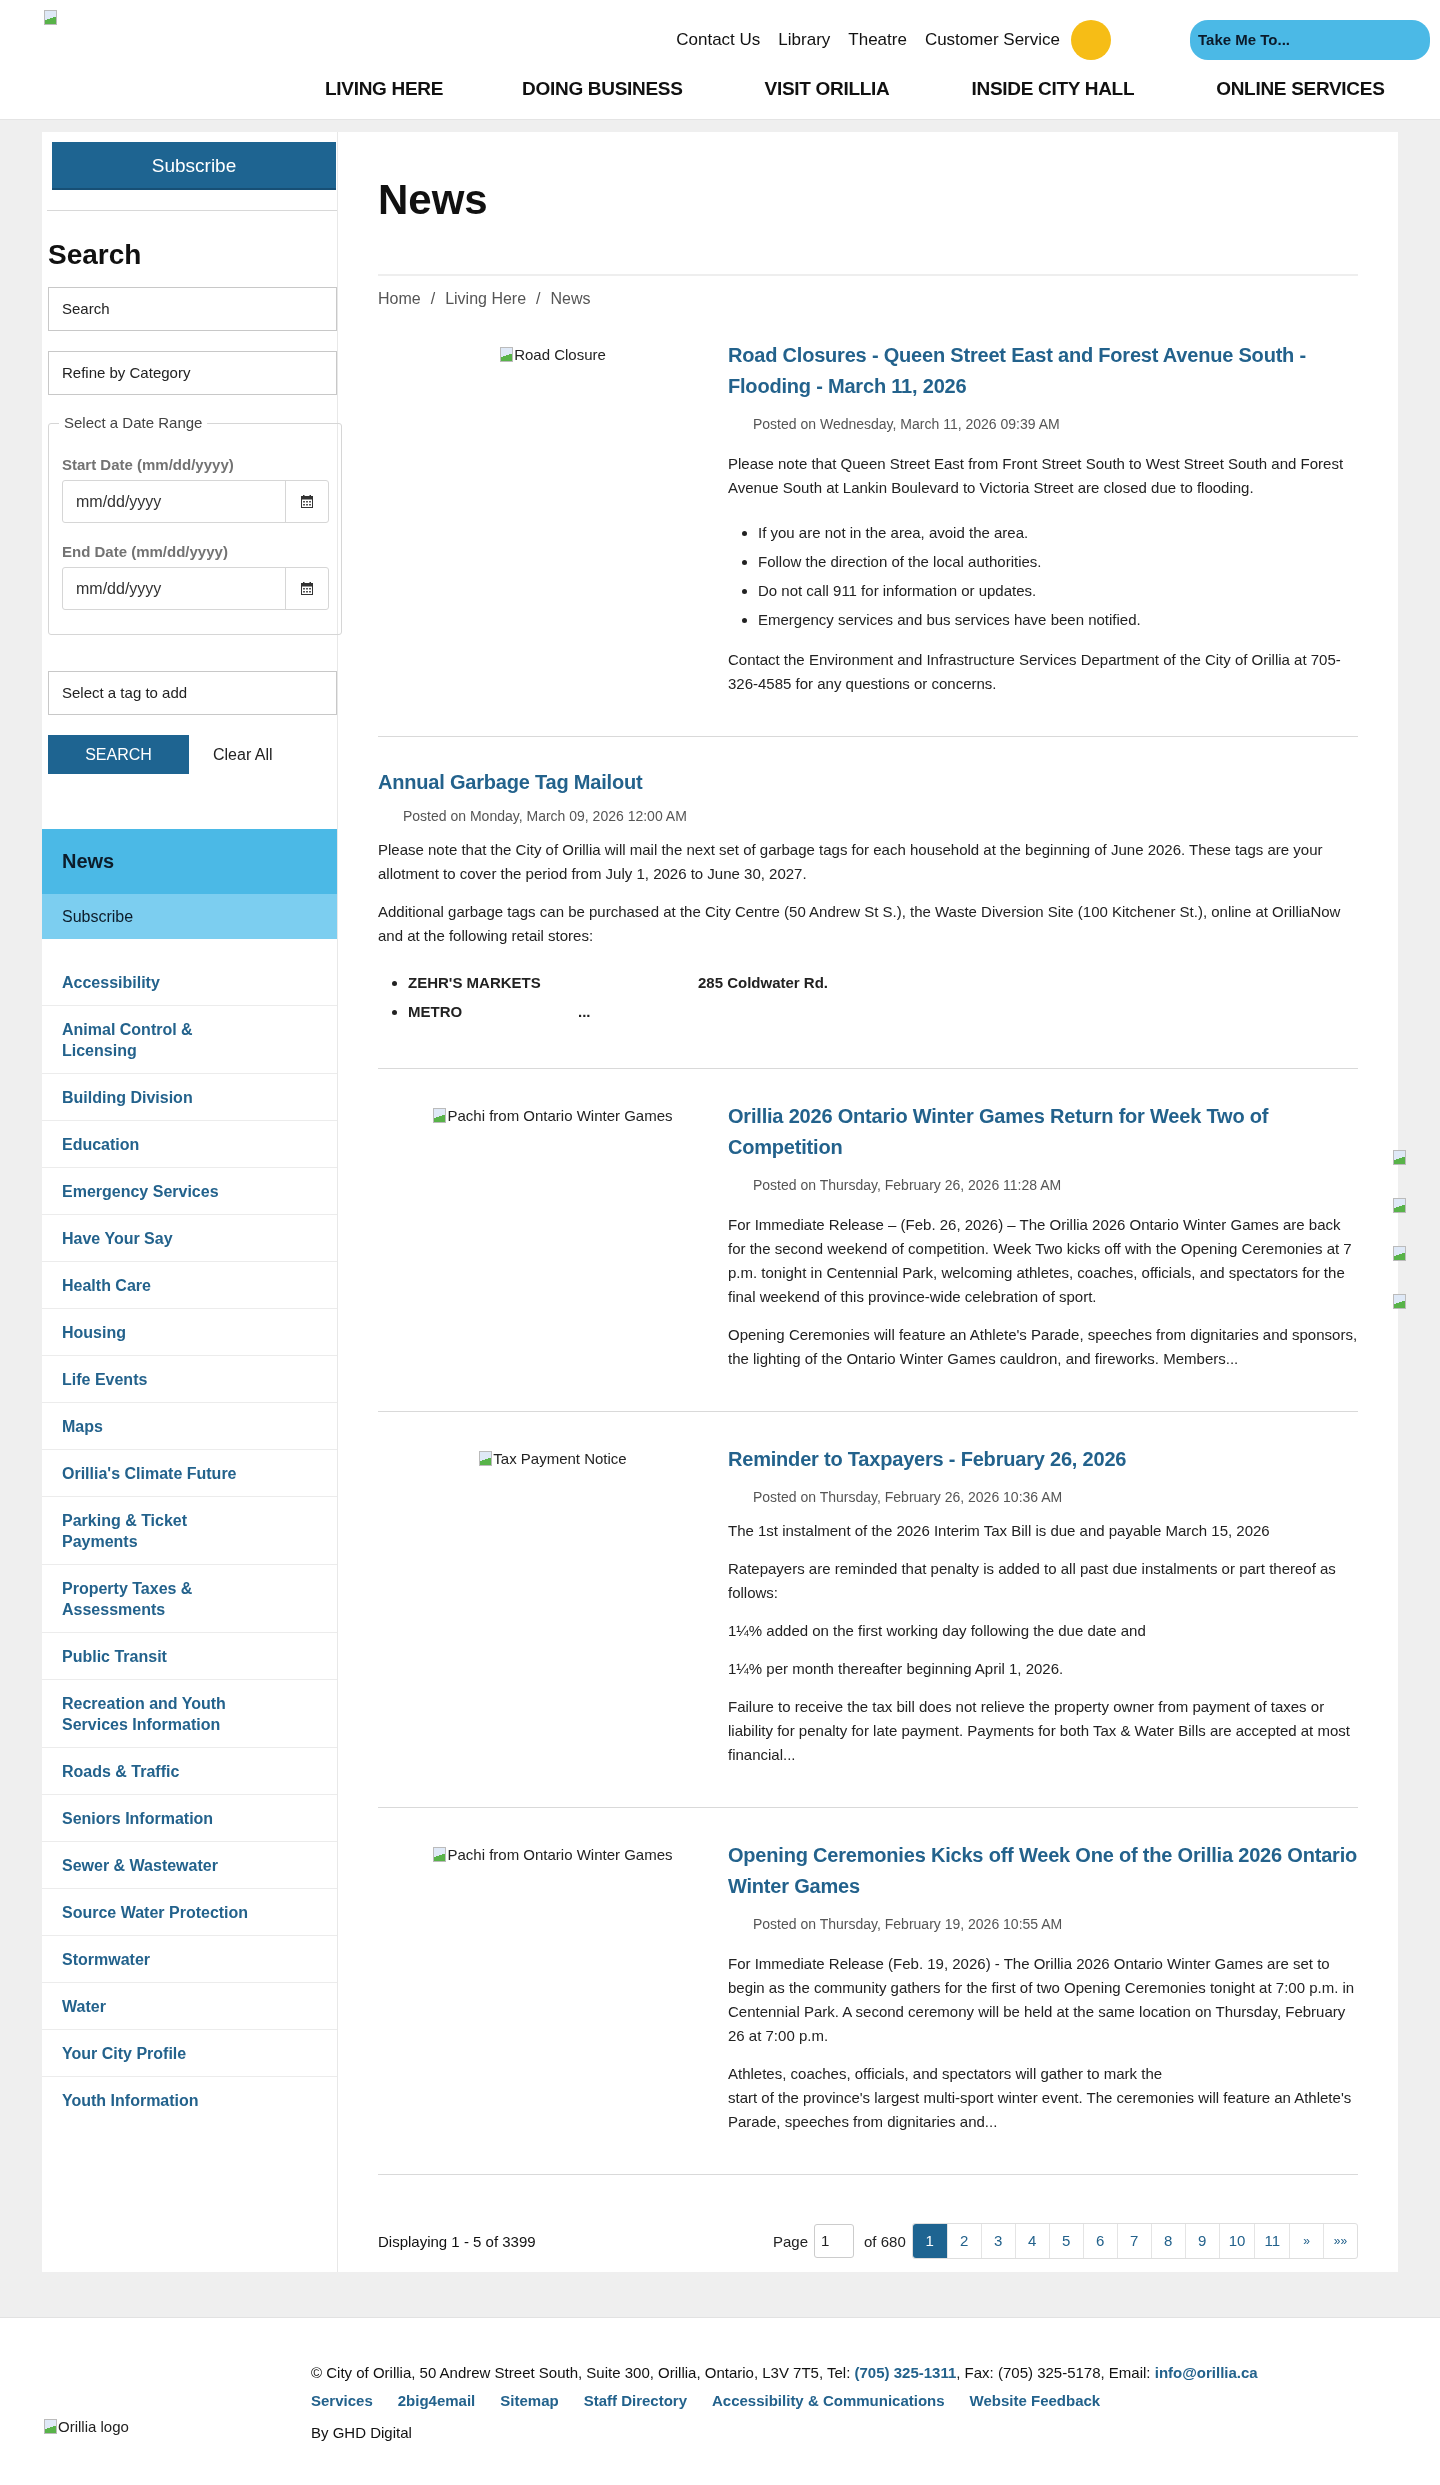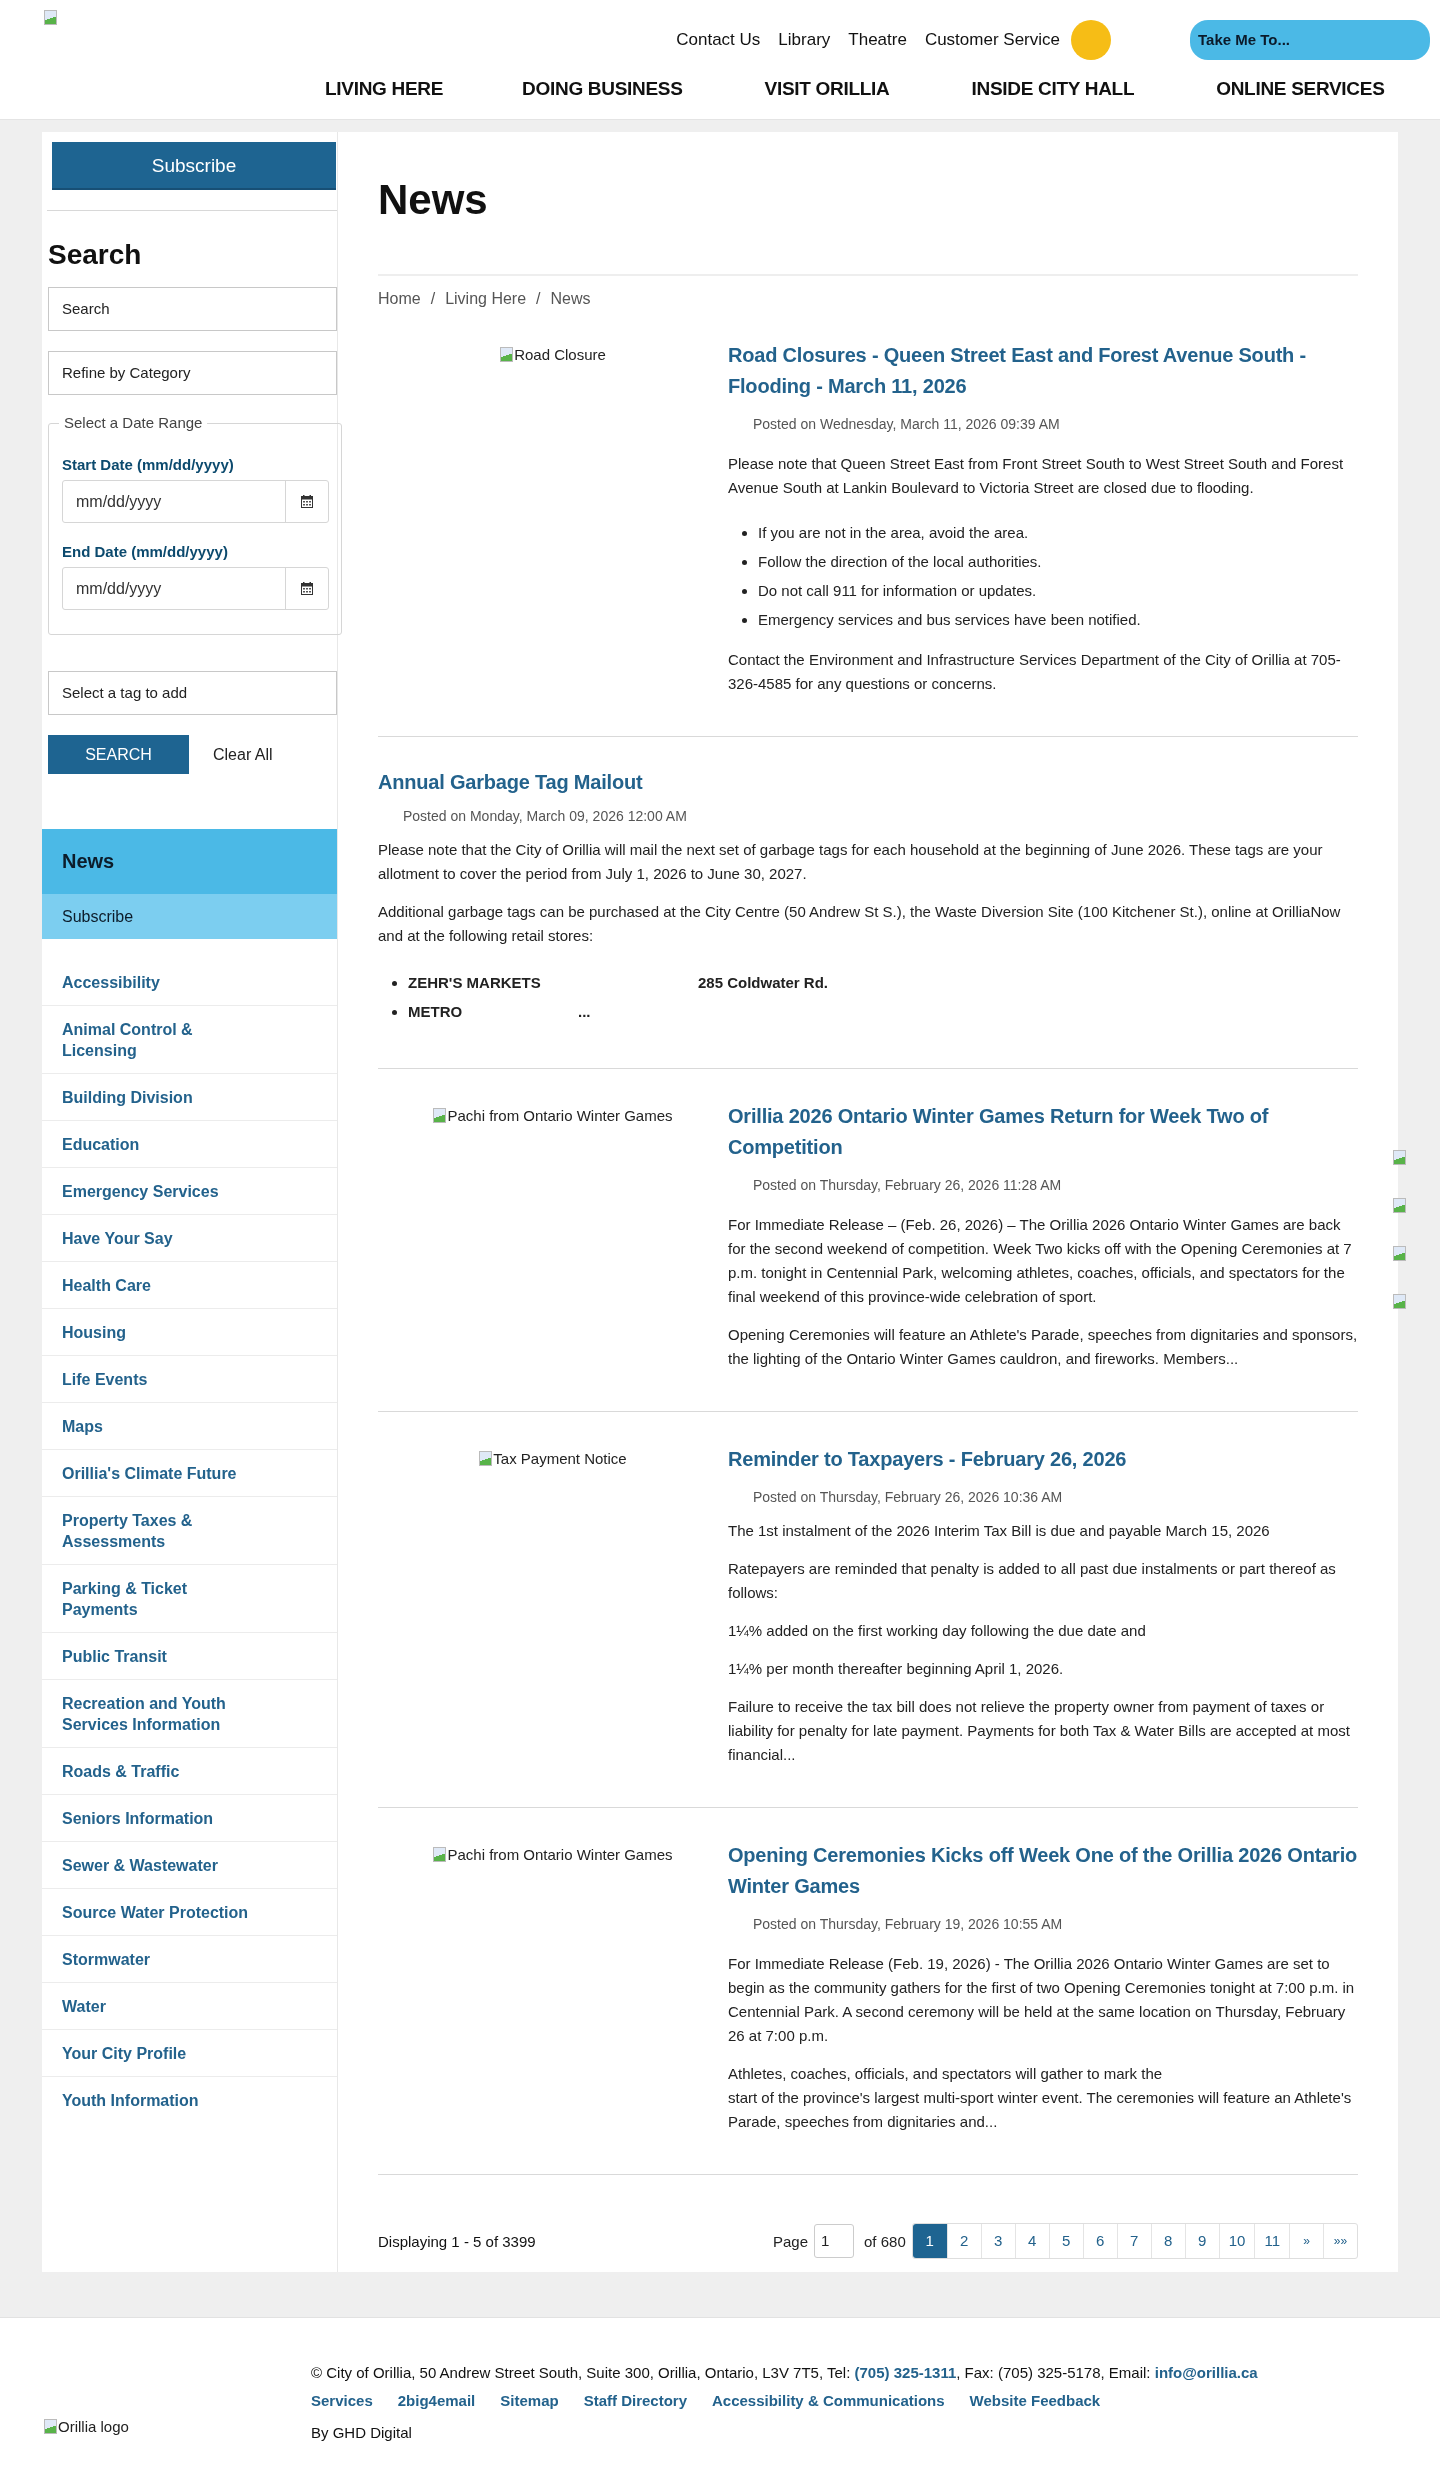--- a/index.html
+++ b/index.html
@@ -22,21 +22,21 @@
 
   
   .sidebar { width: 296px; border-right: 1px solid #e8e8e8; padding-bottom: 30px; }
   .subscribe-btn { margin: 10px 0 0 10px; width: 284px; height: 48px; background: #1e6491; color: #fff; font-size: 19px; text-align: center; line-height: 48px; cursor: pointer; border-bottom: 2px solid #174f75; }
   .sb-divider { margin: 20px 0 0 5px; height: 1px; background: #d8d8d8; width: 290px; }
   .search-title { font-size: 28px; color: #111; margin: 28px 0 0 6px; }
   .sb-field { margin: 20px 0 0 6px; width: 289px; height: 44px; border: 1px solid #c8c8c8; padding-left: 13px; line-height: 42px; font-size: 15px; color: #222; }
   .sb-field.first { margin-top: 16px; }
   .date-fieldset { margin: 28px 0 0 6px; width: 294px; height: 212px; border: 1px solid #d6d6d6; border-radius: 3px; position: relative; padding: 32px 12px 0 13px; }
   .date-legend { position: absolute; top: -10px; left: 10px; background: #fff; padding: 0 5px; font-size: 15px; color: #444; }
-  .date-label { font-size: 15px; font-weight: bold; color: #0c4a6e; margin-bottom: 7px; }
+  .date-label { font-size: 15px; font-weight: bold; color: #737373; margin-bottom: 7px; }
   .date-input { display: flex; height: 43px; border: 1px solid #d6d6d6; border-radius: 3px; margin-bottom: 20px; }
   .date-input .val { flex: 1; padding-left: 13px; line-height: 41px; font-size: 16px; color: #333; }
   .date-input .cal { width: 43px; border-left: 1px solid #d6d6d6; display: flex; align-items: center; justify-content: center; cursor: pointer; }
   .tag-field { margin-top: 36px; }
   .sb-actions { display: flex; align-items: center; margin: 20px 0 0 6px; }
   .search-btn { width: 141px; height: 39px; background: #1e6491; color: #fff; font-size: 16px; text-align: center; line-height: 39px; cursor: pointer; }
   .clear-btn { margin-left: 24px; font-size: 16px; color: #222; cursor: pointer; }
 
   .news-head { margin-top: 55px; height: 65px; background: #4bb9e6; color: #0c1c2a; font-size: 20px; font-weight: bold; padding-left: 20px; line-height: 65px; }
   .news-sub { height: 45px; background: #7ccef0; color: #0c1c2a; font-size: 16px; padding-left: 20px; line-height: 45px; cursor: pointer; }
@@ -204,24 +204,24 @@
         <div class="sb-item">
             <span class="txt">Life Events</span>
           </div>
         <div class="sb-item">
             <span class="txt">Maps</span>
           </div>
         <div class="sb-item wide">
             <span class="txt">Orillia's Climate Future</span>
           </div>
         <div class="sb-item">
+            <span class="txt">Parking &amp; Ticket Payments</span>
+          </div>
+        <div class="sb-item">
             <span class="txt">Property Taxes &amp; Assessments</span>
-          </div>
-        <div class="sb-item">
-            <span class="txt">Parking &amp; Ticket Payments</span>
           </div>
         <div class="sb-item">
             <span class="txt">Public Transit</span>
           </div>
         <div class="sb-item wide">
             <span class="txt">Recreation and Youth Services Information</span>
           </div>
         <div class="sb-item">
             <span class="txt">Roads &amp; Traffic</span>
           </div>

